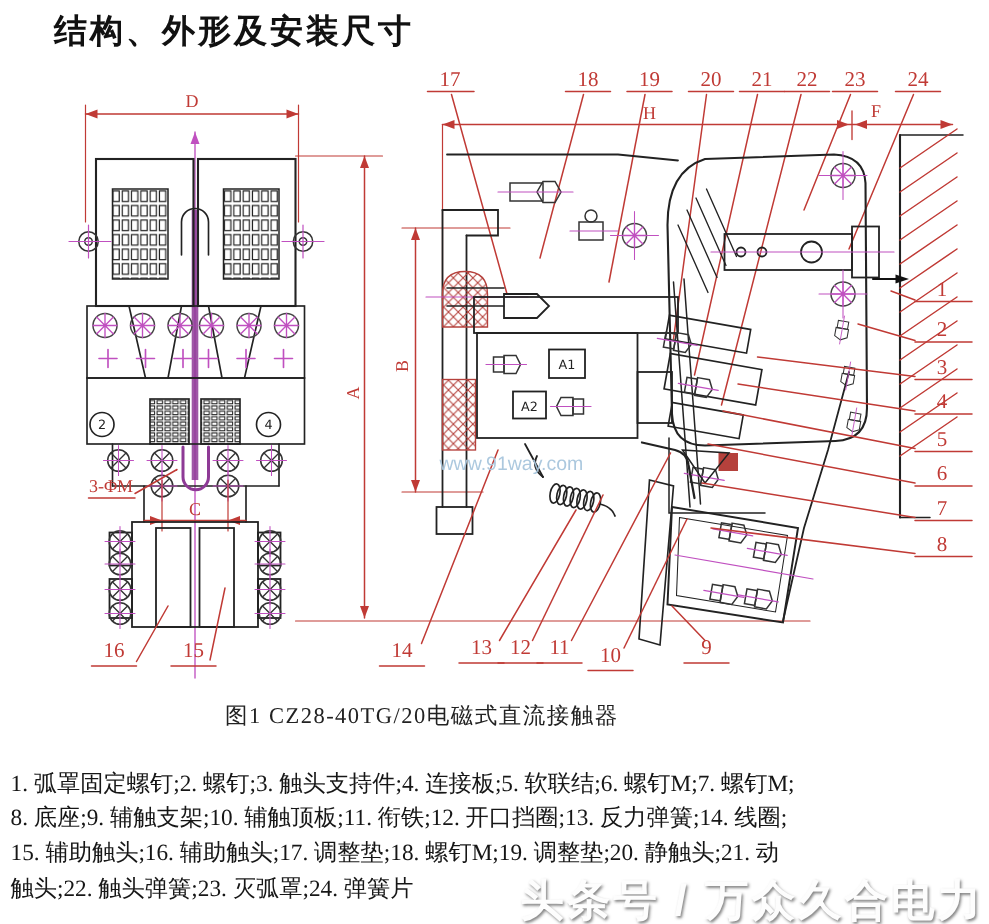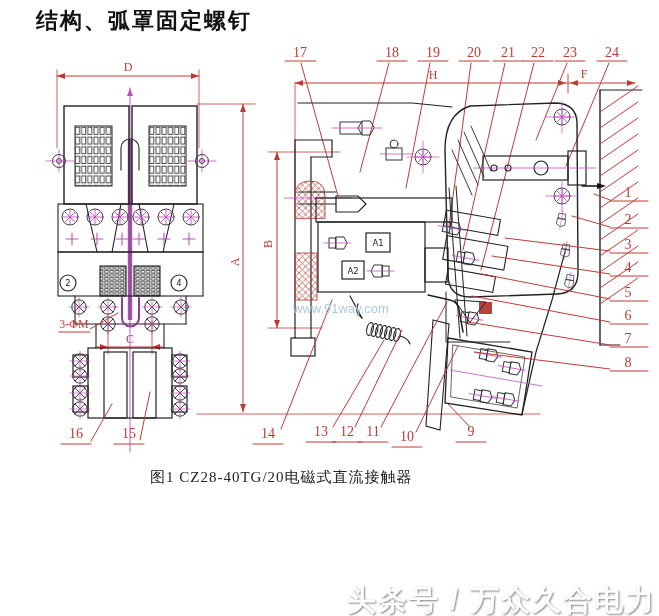--- a/index.html
+++ b/index.html
@@ -396,20 +396,26 @@
     <line x1="416" y1="432" x2="458" y2="346" stroke="#c03a35" stroke-width="1"></line>
     <text class="callout" x="471" y="436" text-anchor="middle">9</text>
     <line x1="456" y1="442" x2="486" y2="442" stroke="#c03a35" stroke-width="1"></line>
     <line x1="470" y1="427" x2="448" y2="404" stroke="#c03a35" stroke-width="1"></line>
   </g>
 
   <text class="wm-diag" x="293" y="313">www.91way.com</text>
 </g>
 </svg>
 
-<div class="title">结构、弧罩固定螺钉</div>
+<div class="title">结构、外形及安装尺寸</div>
 
 <div class="caption">图1  CZ28-40TG/20电磁式直流接触器</div>
 
+<div class="parts">
+  <div>1. 弧罩固定螺钉;2. 螺钉;3. 触头支持件;4. 连接板;5. 软联结;6. 螺钉M;7. 螺钉M;</div>
+  <div>8. 底座;9. 辅触支架;10. 辅触顶板;11. 衔铁;12. 开口挡圈;13. 反力弹簧;14. 线圈;</div>
+  <div>15. 辅助触头;16. 辅助触头;17. 调整垫;18. 螺钉M;19. 调整垫;20. 静触头;21. 动</div>
+  <div>触头;22. 触头弹簧;23. 灭弧罩;24. 弹簧片</div>
+</div>
 
 <div class="wm-bottom">头条号 / 万众久合电力</div>
 
 </div>
 
 </body></html>

